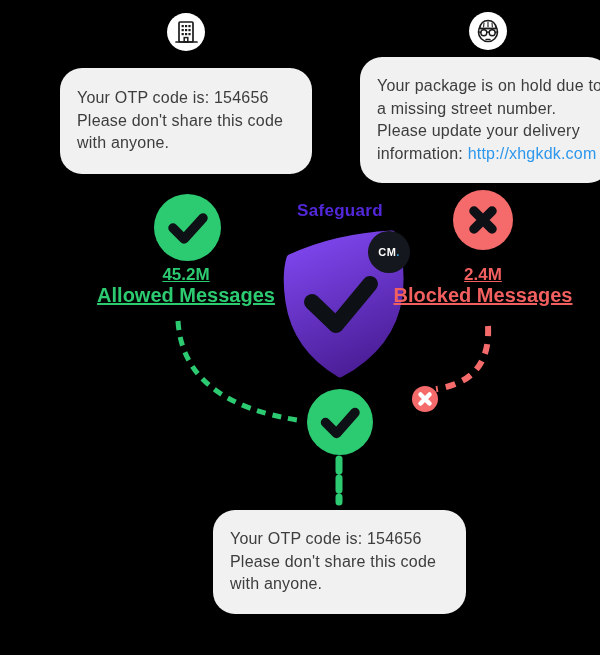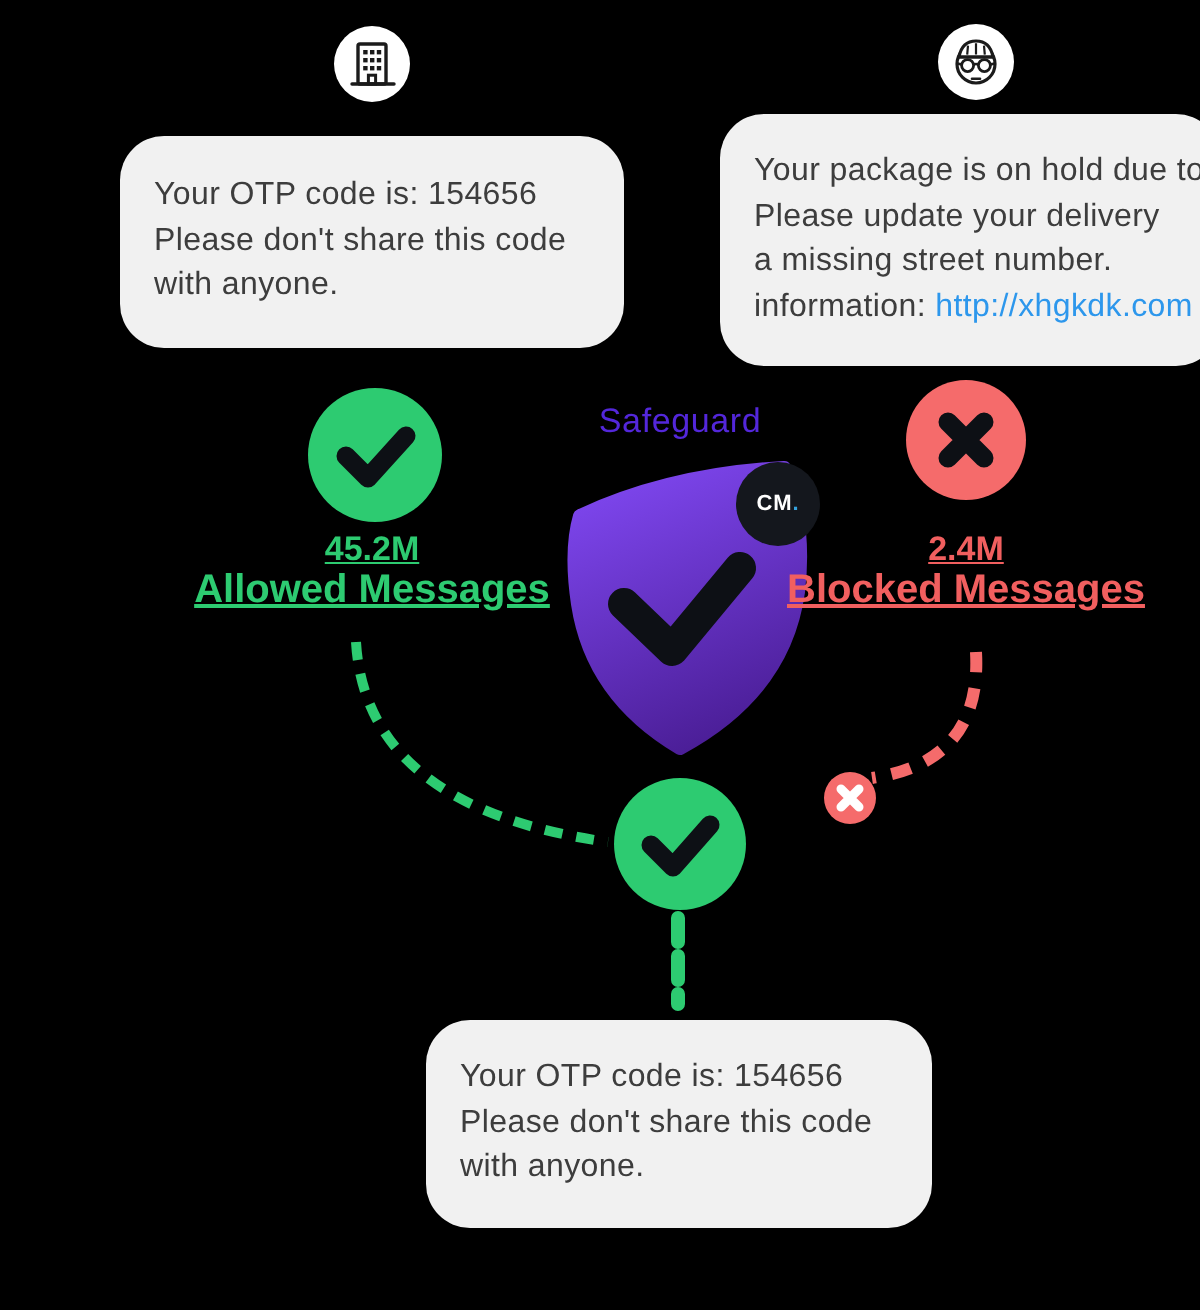--- a/index.html
+++ b/index.html
@@ -22,21 +22,21 @@
   .circle{border-radius:50%;display:flex;align-items:center;justify-content:center;}
   .green-bg{background:#2dcb71;}
   .red-bg{background:#f56b6b;}
   
   .stat{width:200px;text-align:center;font-weight:bold;line-height:21px;text-decoration:underline;}
   .stat .value{font-size:17px;}
   .stat .label{font-size:20px;}
   .stat.allowed{color:#2dcb71;}
   .stat.blocked{color:#f15f5f;}
   
-  .sg-title{width:140px;text-align:center;font-weight:normal;font-size:17px;
+  .sg-title{width:140px;text-align:center;font-weight:bold;font-size:17px;
     color:#5327da;letter-spacing:.3px;}
   
   .cm-badge{width:42px;height:42px;border-radius:50%;background:#14171d;
     display:flex;align-items:center;justify-content:center;
     color:#ffffff;font-weight:bold;font-size:11px;letter-spacing:.4px;}
   .cm-badge .dot{color:#35a2dd;}
   svg{display:block;}
 </style>
 </head>
 <body>
@@ -77,22 +77,22 @@
   </div>
 
   <div class="abs bubble" style="left:20px;top:68px;width:252px;height:106px;">
     <span class="line">Your OTP code is: 154656</span>
     <span class="line">Please don't share this code</span>
     <span class="line">with anyone.</span>
   </div>
 
   <div class="abs bubble" style="left:320px;top:57px;width:250px;height:126px;">
     <span class="line">Your package is on hold due to</span>
+    <span class="line">a missing street number.</span>
     <span class="line">Please update your delivery</span>
-    <span class="line">a missing street number.</span>
     <span class="line"><span>information: </span><span class="link">http://xhgkdk.com</span></span>
   </div>
 
   <svg class="abs" style="left:0;top:0;" width="600" height="655" viewBox="0 0 600 655">
     <path d="M138 321 Q143 404 264 421" fill="none" stroke="#2dcb71" stroke-width="5" stroke-dasharray="9 7"></path>
     <path d="M448 326 Q451 381 396 389" fill="none" stroke="#f56b6b" stroke-width="6" stroke-dasharray="10 8"></path>
     <path d="M299 459 L299 502" fill="none" stroke="#2dcb71" stroke-width="7" stroke-dasharray="12 7" stroke-linecap="round"></path>
   </svg>
 
   <div class="abs circle green-bg" style="left:114px;top:194px;width:67px;height:67px;">

